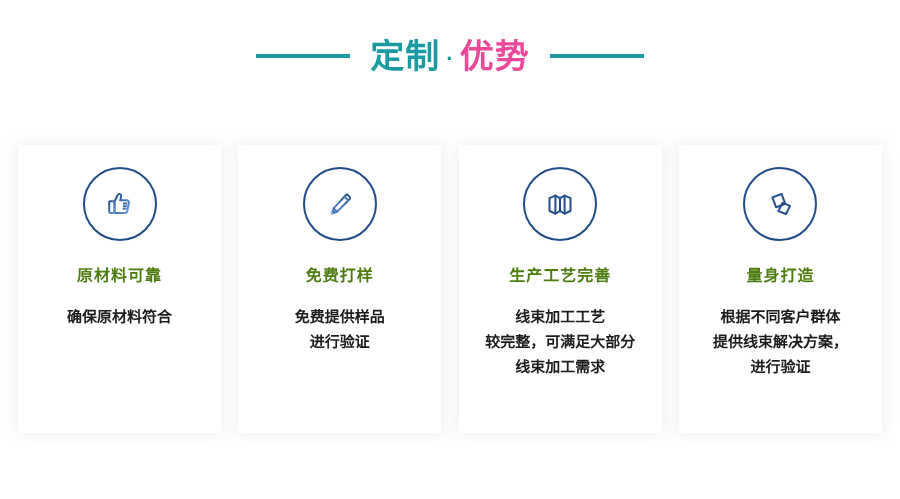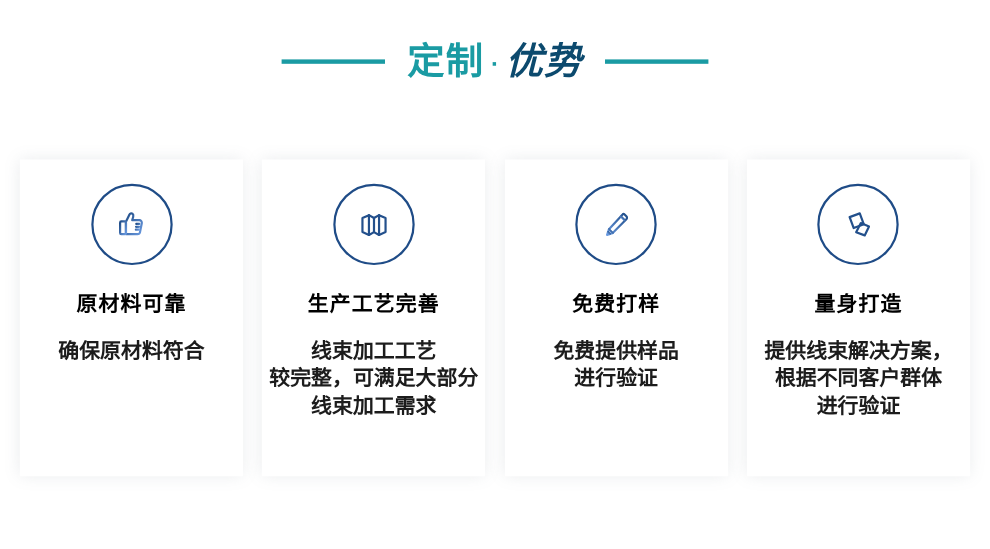--- a/index.html
+++ b/index.html
@@ -52,21 +52,21 @@
     align-items: baseline;
   }
   .title-accent { color: #1a9ba3; }
   .title-dot {
     color: #1a9ba3;
     font-size: 22px;
     padding: 0 5px 0 6px;
     position: relative;
     top: -2px;
   }
-  .title-main { color: #0c4a6e; font-style: italic; }
+  .title-main { color: #ec4899; }
 
   
   .cards {
     position: absolute;
     left: 18px;
     top: 145px;
     width: 864px;
     height: 288px;
     display: flex;
     justify-content: space-between;
@@ -91,31 +91,31 @@
     display: flex;
     align-items: center;
     justify-content: center;
     box-sizing: border-box;
     flex: 0 0 auto;
   }
   .icon-circle svg { display: block; }
 
   .card-title {
     margin-top: 27px;
-    font-size: 19px;
+    font-size: 16px;
     font-weight: bold;
-    color: #000000;
+    color: #4d7c0f;
     letter-spacing: 1px;
     line-height: 1;
     white-space: nowrap;
   }
 
   .card-body {
     margin-top: 20px;
-    font-size: 19px;
+    font-size: 15px;
     font-weight: bold;
     color: #1c1c1c;
     line-height: 25px;
     text-align: center;
     width: 100%;
     padding: 0 6px;
     box-sizing: border-box;
   }
   .card-body .line { white-space: nowrap; }
 </style>
@@ -150,41 +150,20 @@
               <path d="M14.5 17.5 L17.5 11.5 C18 10.2 19.4 9.6 20.4 10.3 C21.2 10.9 21.4 11.9 21.1 13.0 L20.2 16.2 L26.6 16.2 C28.2 16.2 29.2 17.5 28.9 18.9 L27.3 27.0 C27.1 28.1 26.1 28.9 25.0 28.9 L14.5 28.9 Z"></path>
               <rect x="9.2" y="17.3" width="5.3" height="11.6" rx="1.1"></rect>
               <path d="M23.9 19.6 L26.6 19.6 M23.7 22.2 L26.4 22.2 M23.5 24.8 L26.1 24.8"></path>
             </g>
           </svg>
         </span>
       </div>
       <div class="card-title">原材料可靠</div>
       <div class="card-body">
         <div class="line">确保原材料符合</div>
-      </div>
-    </div>
-
-    <div class="card">
-      <div class="icon-circle">
-        <span>
-          <svg width="40" height="40" viewBox="0 0 40 40" fill="none">
-            <g stroke="#23508c" stroke-width="2" stroke-linejoin="round" stroke-linecap="round" fill="none">
-              <path d="M9.5 14.2 L15.4 11.6 L20.0 14.2 L24.6 11.6 L30.5 14.2 L30.5 27.0 L24.6 29.6 L20.0 27.0 L15.4 29.6 L9.5 27.0 Z"></path>
-              <path d="M15.4 11.6 L15.4 29.6"></path>
-              <path d="M24.6 11.6 L24.6 29.6"></path>
-              <path d="M20.0 14.2 L20.0 27.0"></path>
-            </g>
-          </svg>
-        </span>
-      </div>
-      <div class="card-title">生产工艺完善</div>
-      <div class="card-body">
-        <div class="line">线束加工工艺</div>
-        <div class="line">较完整，可满足大部分</div>
-        <div class="line">线束加工需求</div>
       </div>
     </div>
 
     <div class="card">
       <div class="icon-circle">
         <span>
           <svg width="40" height="40" viewBox="0 0 40 40" fill="none">
             <defs>
               <linearGradient id="g3" x1="1" y1="0" x2="0" y2="1">
                 <stop offset="0%" stop-color="#1f4c87"></stop>
@@ -205,28 +184,49 @@
         <div class="line">免费提供样品</div>
         <div class="line">进行验证</div>
       </div>
     </div>
 
     <div class="card">
       <div class="icon-circle">
         <span>
           <svg width="40" height="40" viewBox="0 0 40 40" fill="none">
             <g stroke="#23508c" stroke-width="2" stroke-linejoin="round" stroke-linecap="round" fill="none">
+              <path d="M9.5 14.2 L15.4 11.6 L20.0 14.2 L24.6 11.6 L30.5 14.2 L30.5 27.0 L24.6 29.6 L20.0 27.0 L15.4 29.6 L9.5 27.0 Z"></path>
+              <path d="M15.4 11.6 L15.4 29.6"></path>
+              <path d="M24.6 11.6 L24.6 29.6"></path>
+              <path d="M20.0 14.2 L20.0 27.0"></path>
+            </g>
+          </svg>
+        </span>
+      </div>
+      <div class="card-title">生产工艺完善</div>
+      <div class="card-body">
+        <div class="line">线束加工工艺</div>
+        <div class="line">较完整，可满足大部分</div>
+        <div class="line">线束加工需求</div>
+      </div>
+    </div>
+
+    <div class="card">
+      <div class="icon-circle">
+        <span>
+          <svg width="40" height="40" viewBox="0 0 40 40" fill="none">
+            <g stroke="#23508c" stroke-width="2" stroke-linejoin="round" stroke-linecap="round" fill="none">
               <path d="M22.6 18.8 L30.0 21.9 L26.1 30.0 L18.3 27.1 Z"></path>
               <path d="M12.4 13.4 L21.6 10.0 L25.3 19.9 L16.1 23.3 Z"></path>
             </g>
           </svg>
         </span>
       </div>
       <div class="card-title">量身打造</div>
       <div class="card-body">
+        <div class="line">根据不同客户群体</div>
         <div class="line">提供线束解决方案，</div>
-        <div class="line">根据不同客户群体</div>
         <div class="line">进行验证</div>
       </div>
     </div>
 
   </div>
 </div>
 
 </body></html>

